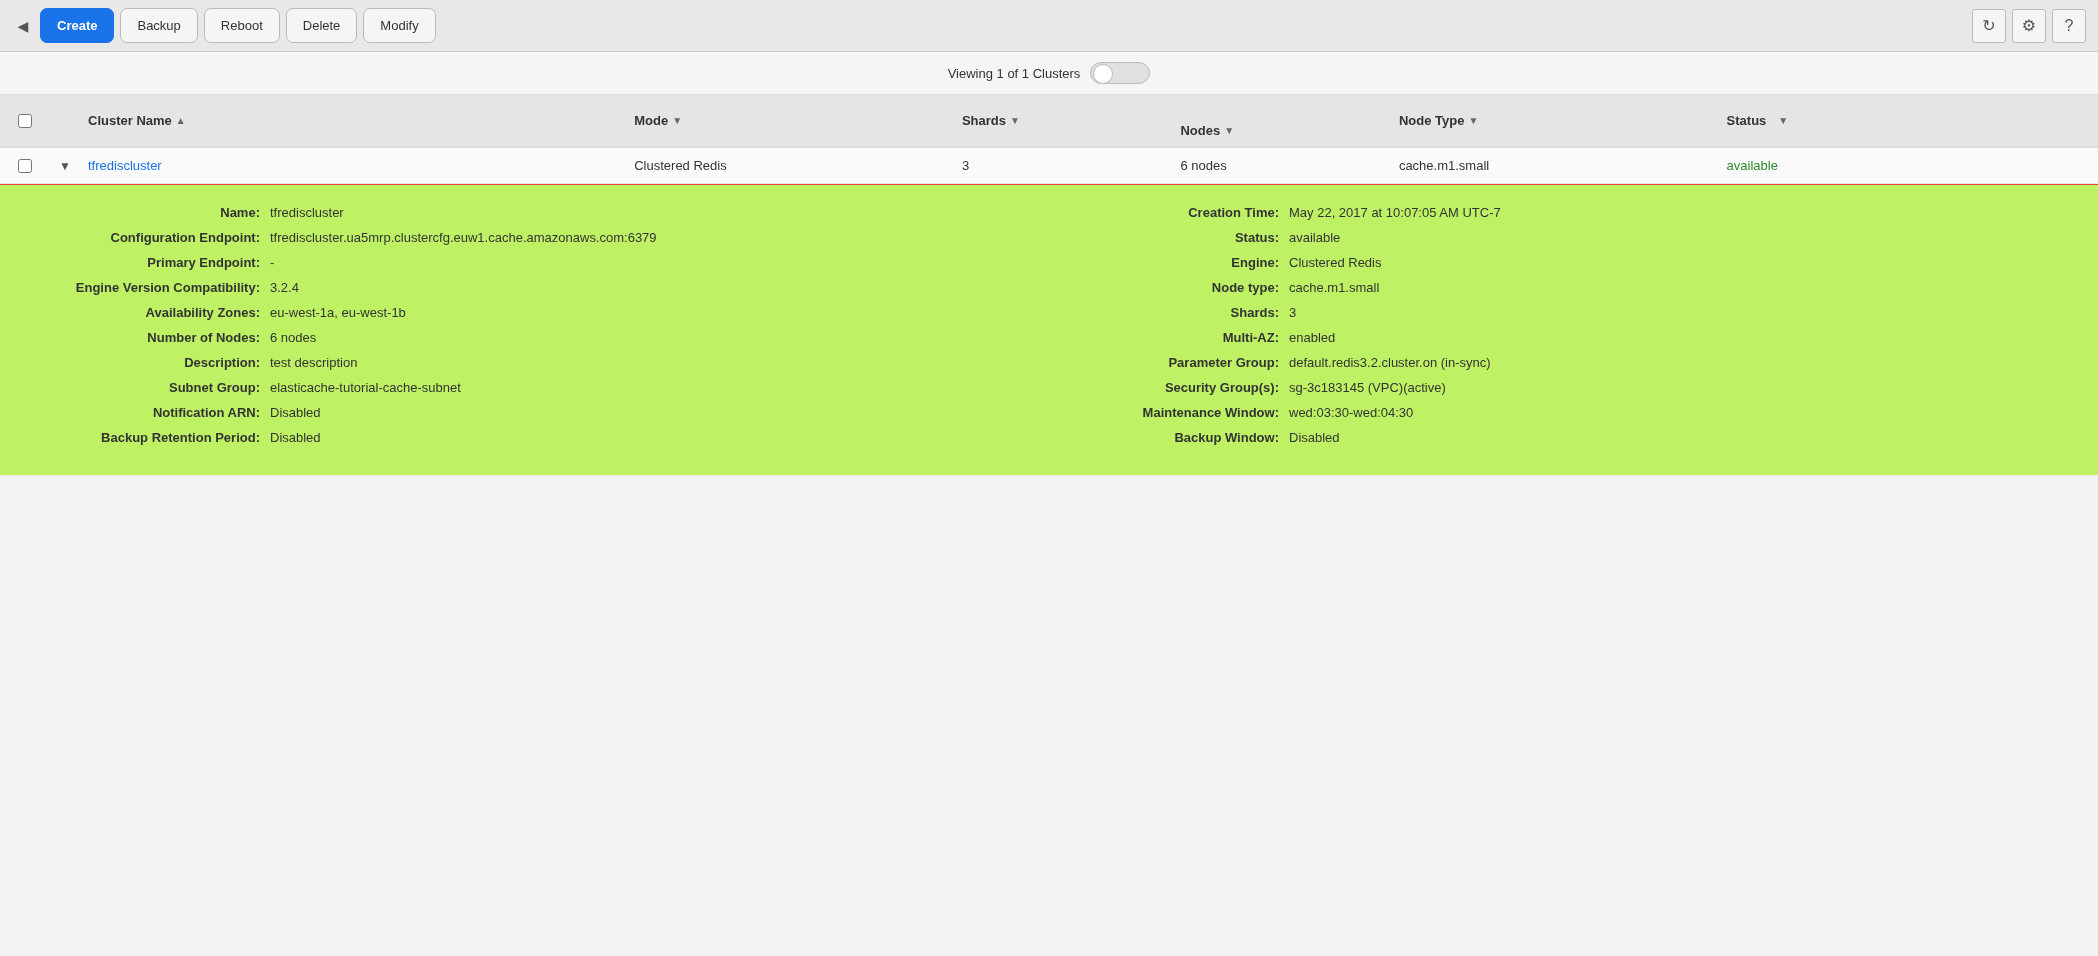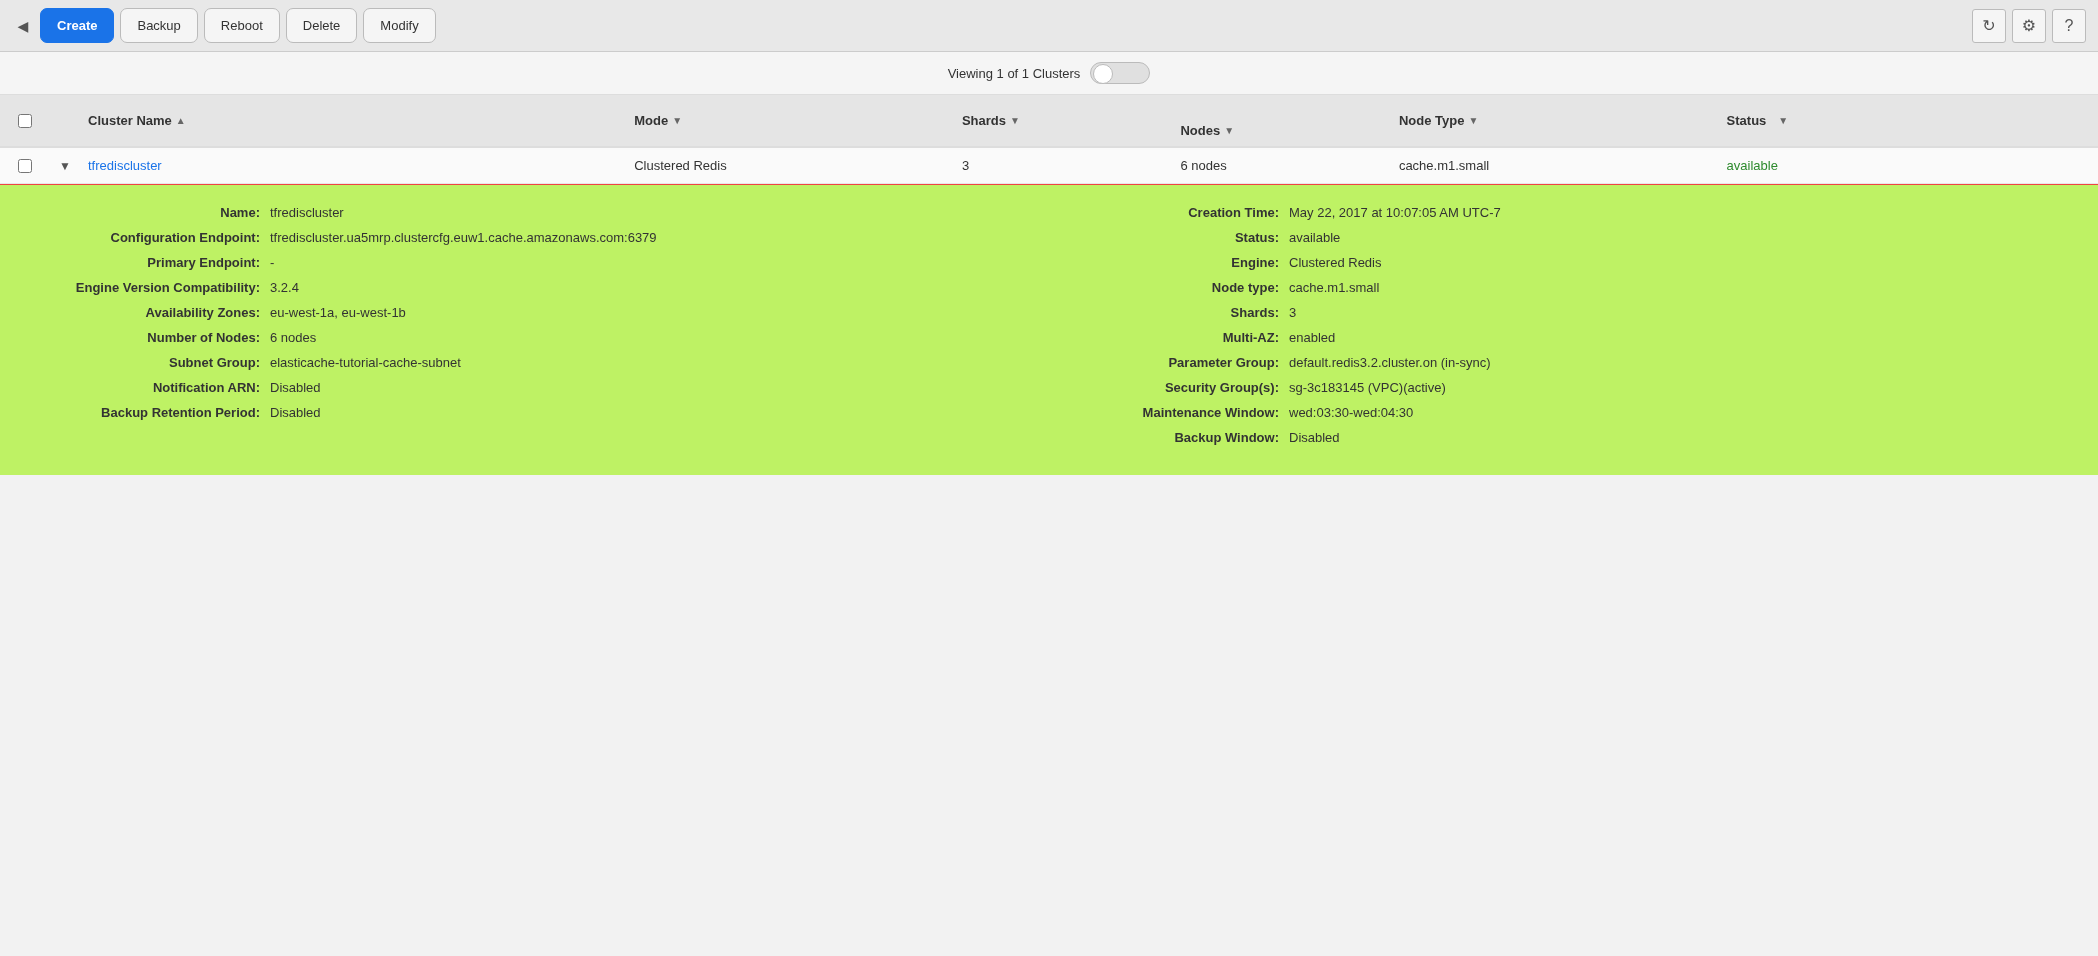--- a/index.html
+++ b/index.html
@@ -326,20 +326,24 @@
     </div>
           <div class="detail-row">
       <span class="detail-label">Availability Zones:</span>
       <span class="detail-value">eu-west-1a, eu-west-1b</span>
     </div>
           <div class="detail-row">
       <span class="detail-label">Number of Nodes:</span>
       <span class="detail-value">6 nodes</span>
     </div>
           <div class="detail-row">
+      <span class="detail-label">Description:</span>
+      <span class="detail-value">test description</span>
+    </div>
+          <div class="detail-row">
       <span class="detail-label">Subnet Group:</span>
       <span class="detail-value">elasticache-tutorial-cache-subnet</span>
     </div>
           <div class="detail-row">
       <span class="detail-label">Notification ARN:</span>
       <span class="detail-value">Disabled</span>
     </div>
           <div class="detail-row">
       <span class="detail-label">Backup Retention Period:</span>
       <span class="detail-value">Disabled</span>

